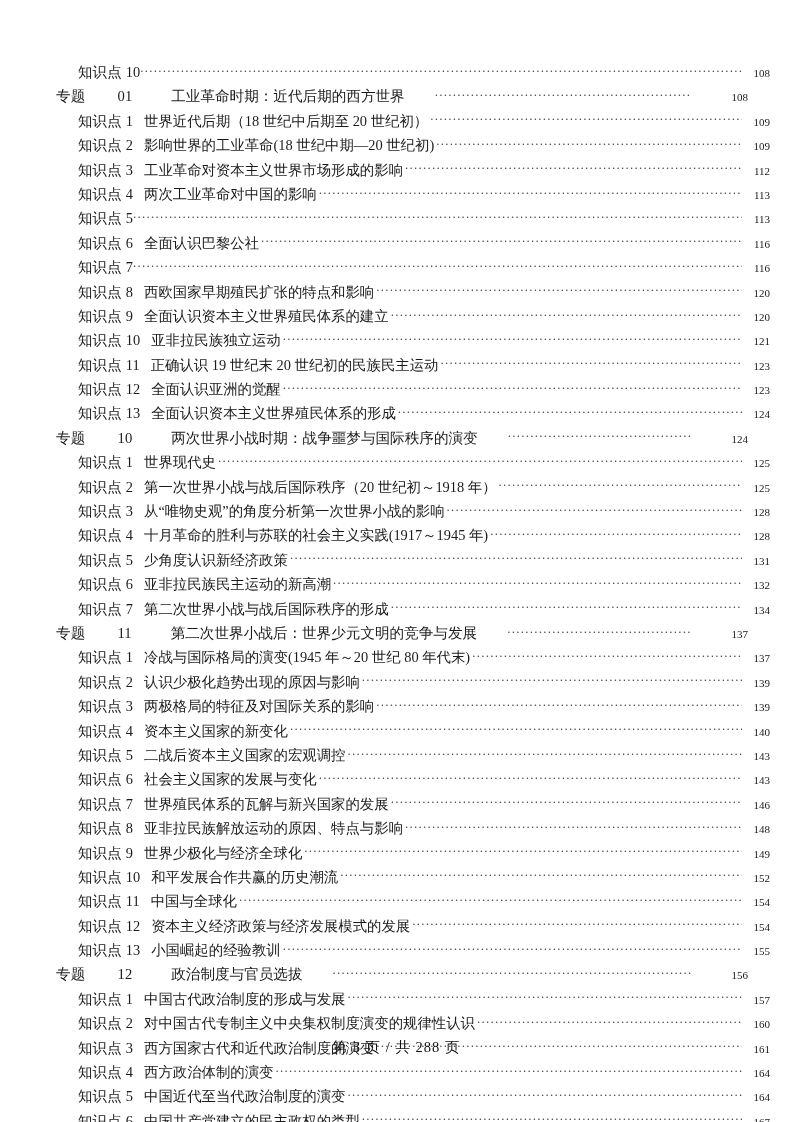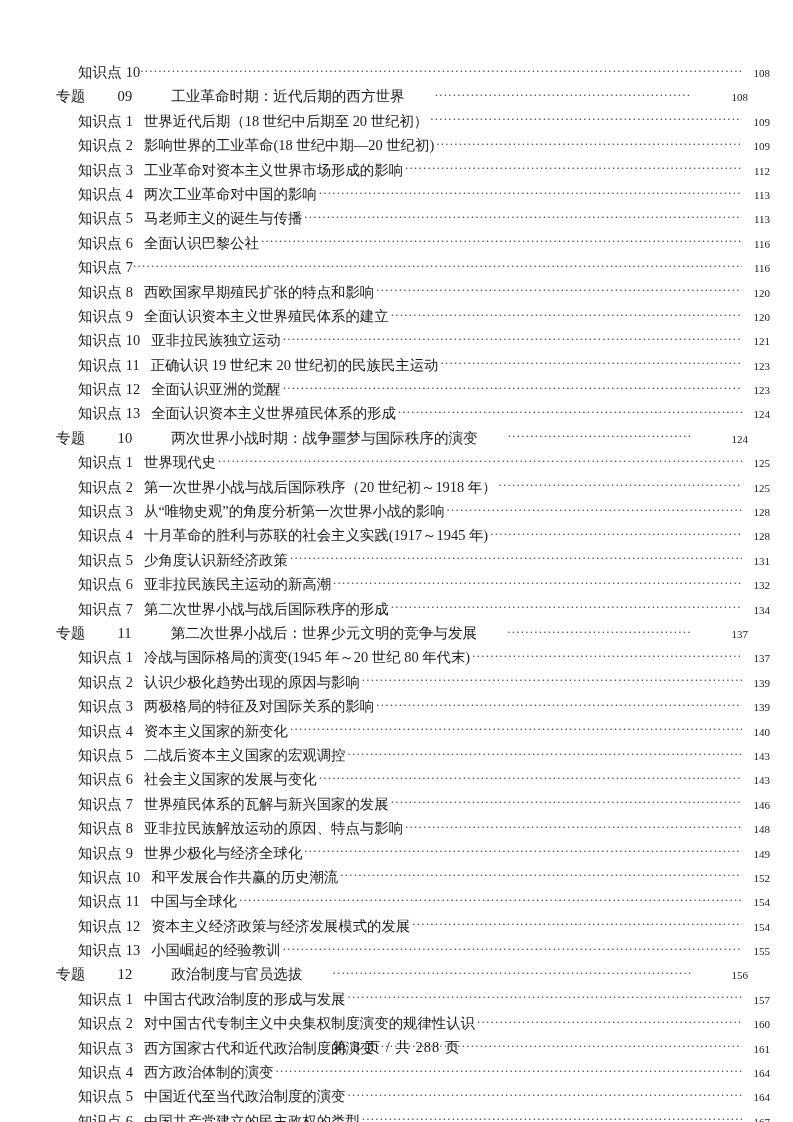--- a/index.html
+++ b/index.html
@@ -117,21 +117,21 @@
 
   <div class="toc" id="toc-list">
       <div class="toc-row level-point">
         <span class="entry-label">知识点</span>
         <span class="entry-num">10</span>
         <span class="leader"></span>
         <span class="entry-page">108</span>
       </div>
       <div class="toc-row level-topic">
         <span class="entry-label">专题</span>
-        <span class="entry-num">09</span>
+        <span class="entry-num">01</span>
         <span class="entry-title">工业革命时期：近代后期的西方世界</span>
         <span class="leader"></span>
         <span class="entry-page">108</span>
       </div>
       <div class="toc-row level-point">
         <span class="entry-label">知识点</span>
         <span class="entry-num">1</span>
         <span class="entry-title">世界近代后期（18 世纪中后期至 20 世纪初）</span>
         <span class="leader"></span>
         <span class="entry-page">109</span>
@@ -153,21 +153,20 @@
       <div class="toc-row level-point">
         <span class="entry-label">知识点</span>
         <span class="entry-num">4</span>
         <span class="entry-title">两次工业革命对中国的影响</span>
         <span class="leader"></span>
         <span class="entry-page">113</span>
       </div>
       <div class="toc-row level-point">
         <span class="entry-label">知识点</span>
         <span class="entry-num">5</span>
-        <span class="entry-title">马老师主义的诞生与传播</span>
         <span class="leader"></span>
         <span class="entry-page">113</span>
       </div>
       <div class="toc-row level-point">
         <span class="entry-label">知识点</span>
         <span class="entry-num">6</span>
         <span class="entry-title">全面认识巴黎公社</span>
         <span class="leader"></span>
         <span class="entry-page">116</span>
       </div>

